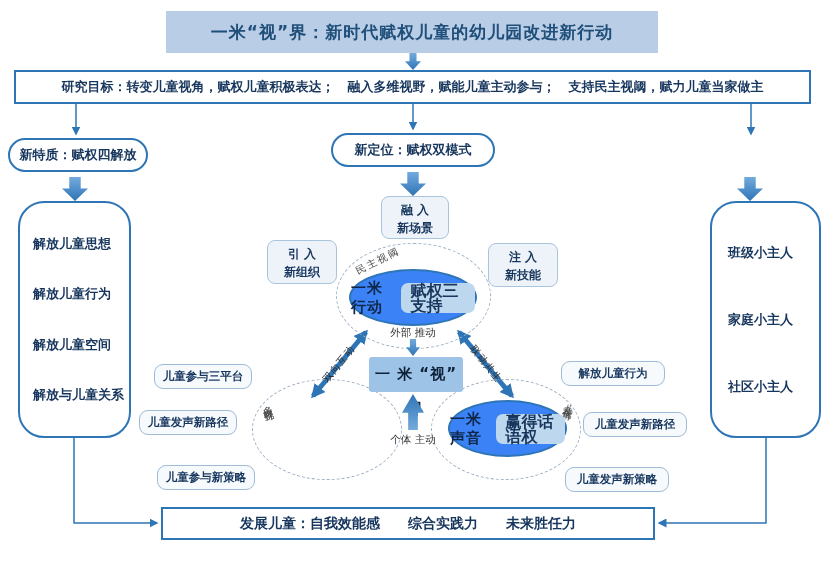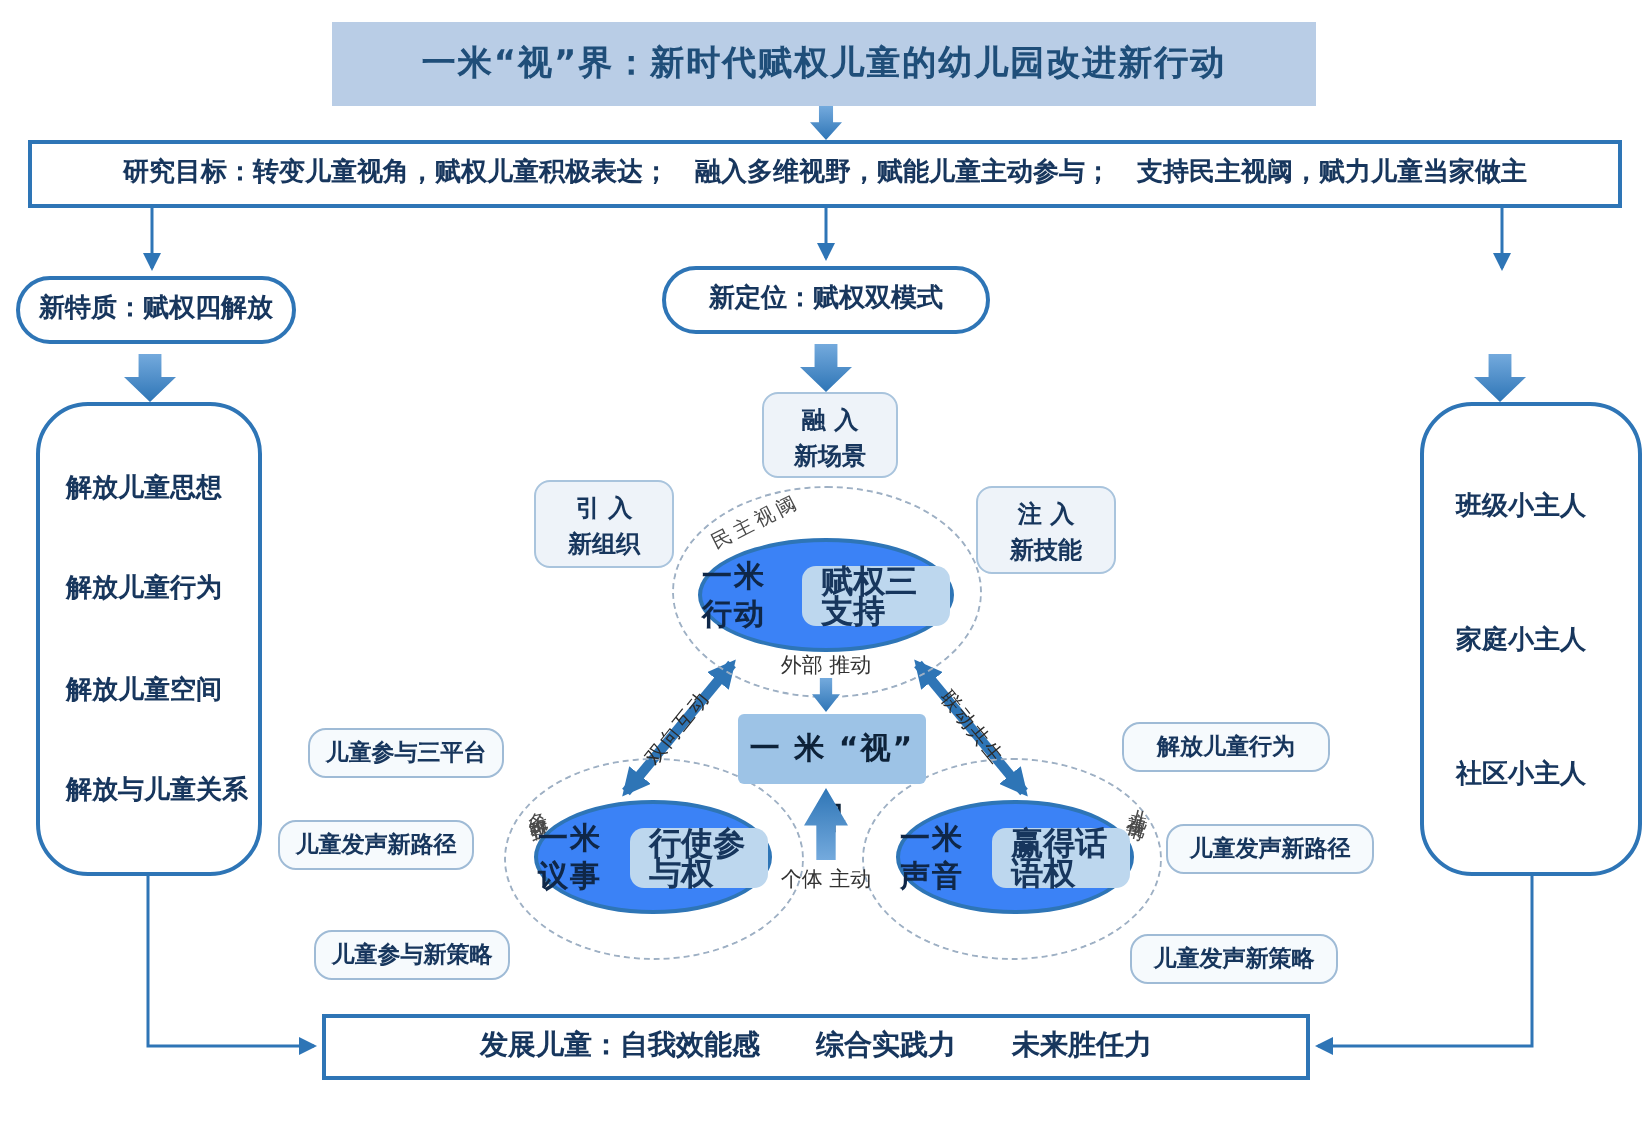--- a/index.html
+++ b/index.html
@@ -137,24 +137,20 @@
   <div class="abs dashed-ellipse" style="left:431px;top:379px;width:150px;height:101px"></div>
 
   <div class="abs arc-label" style="left:354px;top:254px;transform:rotate(-27deg)">民主视阈</div>
   <div class="abs arc-label v-text" style="left:258px;top:398px;transform:rotate(-14deg)">多维视野</div>
   <div class="abs arc-label v-text" style="left:563px;top:396px;transform:rotate(14deg)">儿童视角</div>
 
   <div class="abs ellipse" style="left:349px;top:269px;width:128px;height:57px">
     <div class="e-title">一米行动</div>
     <div class="e-sub">赋权三支持</div>
   </div>
-  <div class="abs ellipse" style="left:267px;top:400px;width:119px;height:57px">
-    <div class="e-title">一米议事</div>
-    <div class="e-sub">行使参与权</div>
-  </div>
   <div class="abs ellipse" style="left:448px;top:400px;width:119px;height:57px">
     <div class="e-title">一米声音</div>
     <div class="e-sub">赢得话语权</div>
   </div>
 
   <div class="abs flow-label" style="left:383px;top:326px;width:60px">外部 推动</div>
   <div class="abs arrow-down" style="left:406px;top:339px;width:14px;height:17px"></div>
 
   <div class="abs hub" style="left:369px;top:357px;width:94px;height:35px">一 米 “视” 界</div>
 

